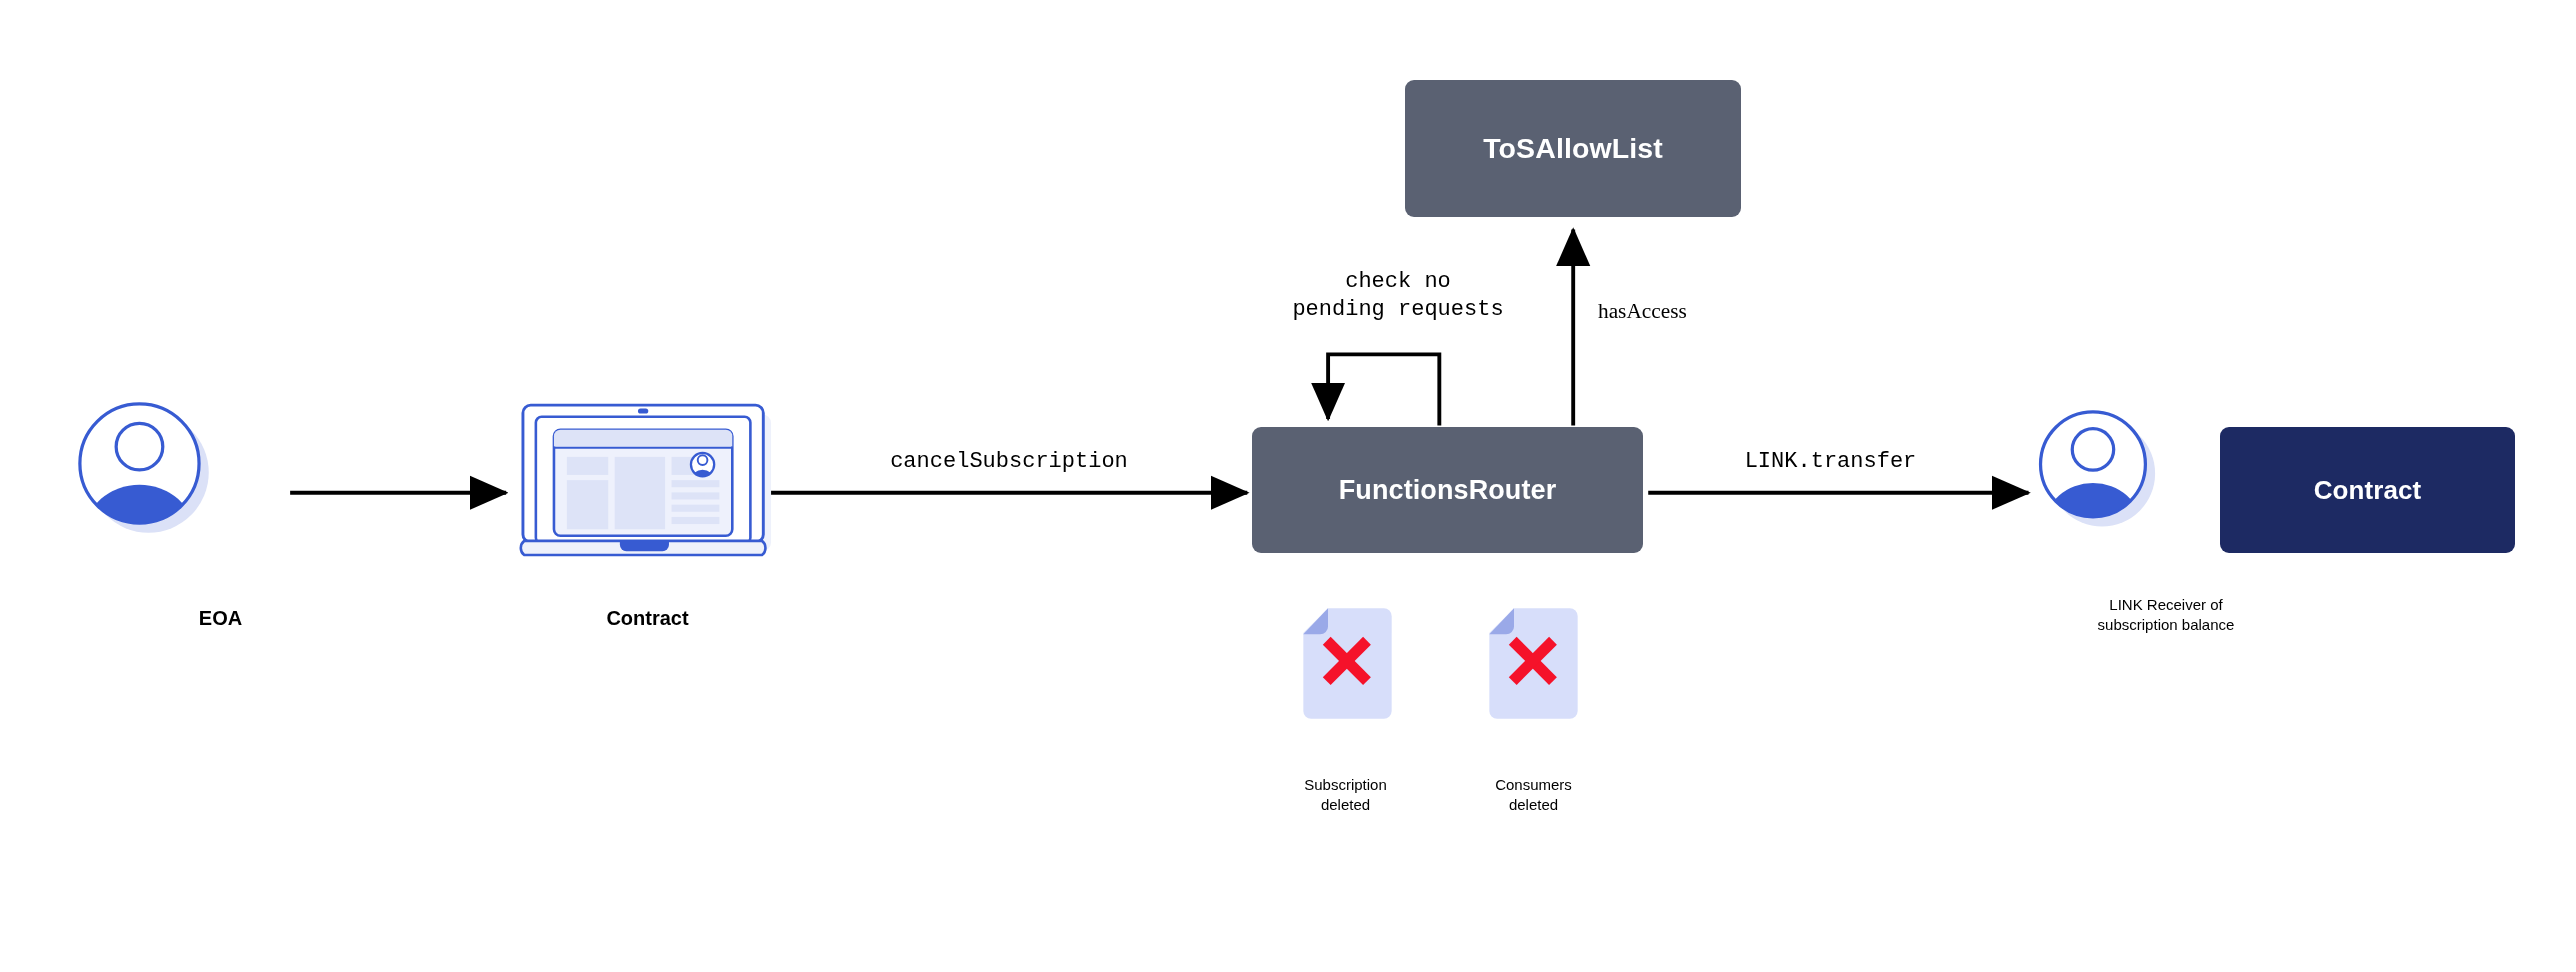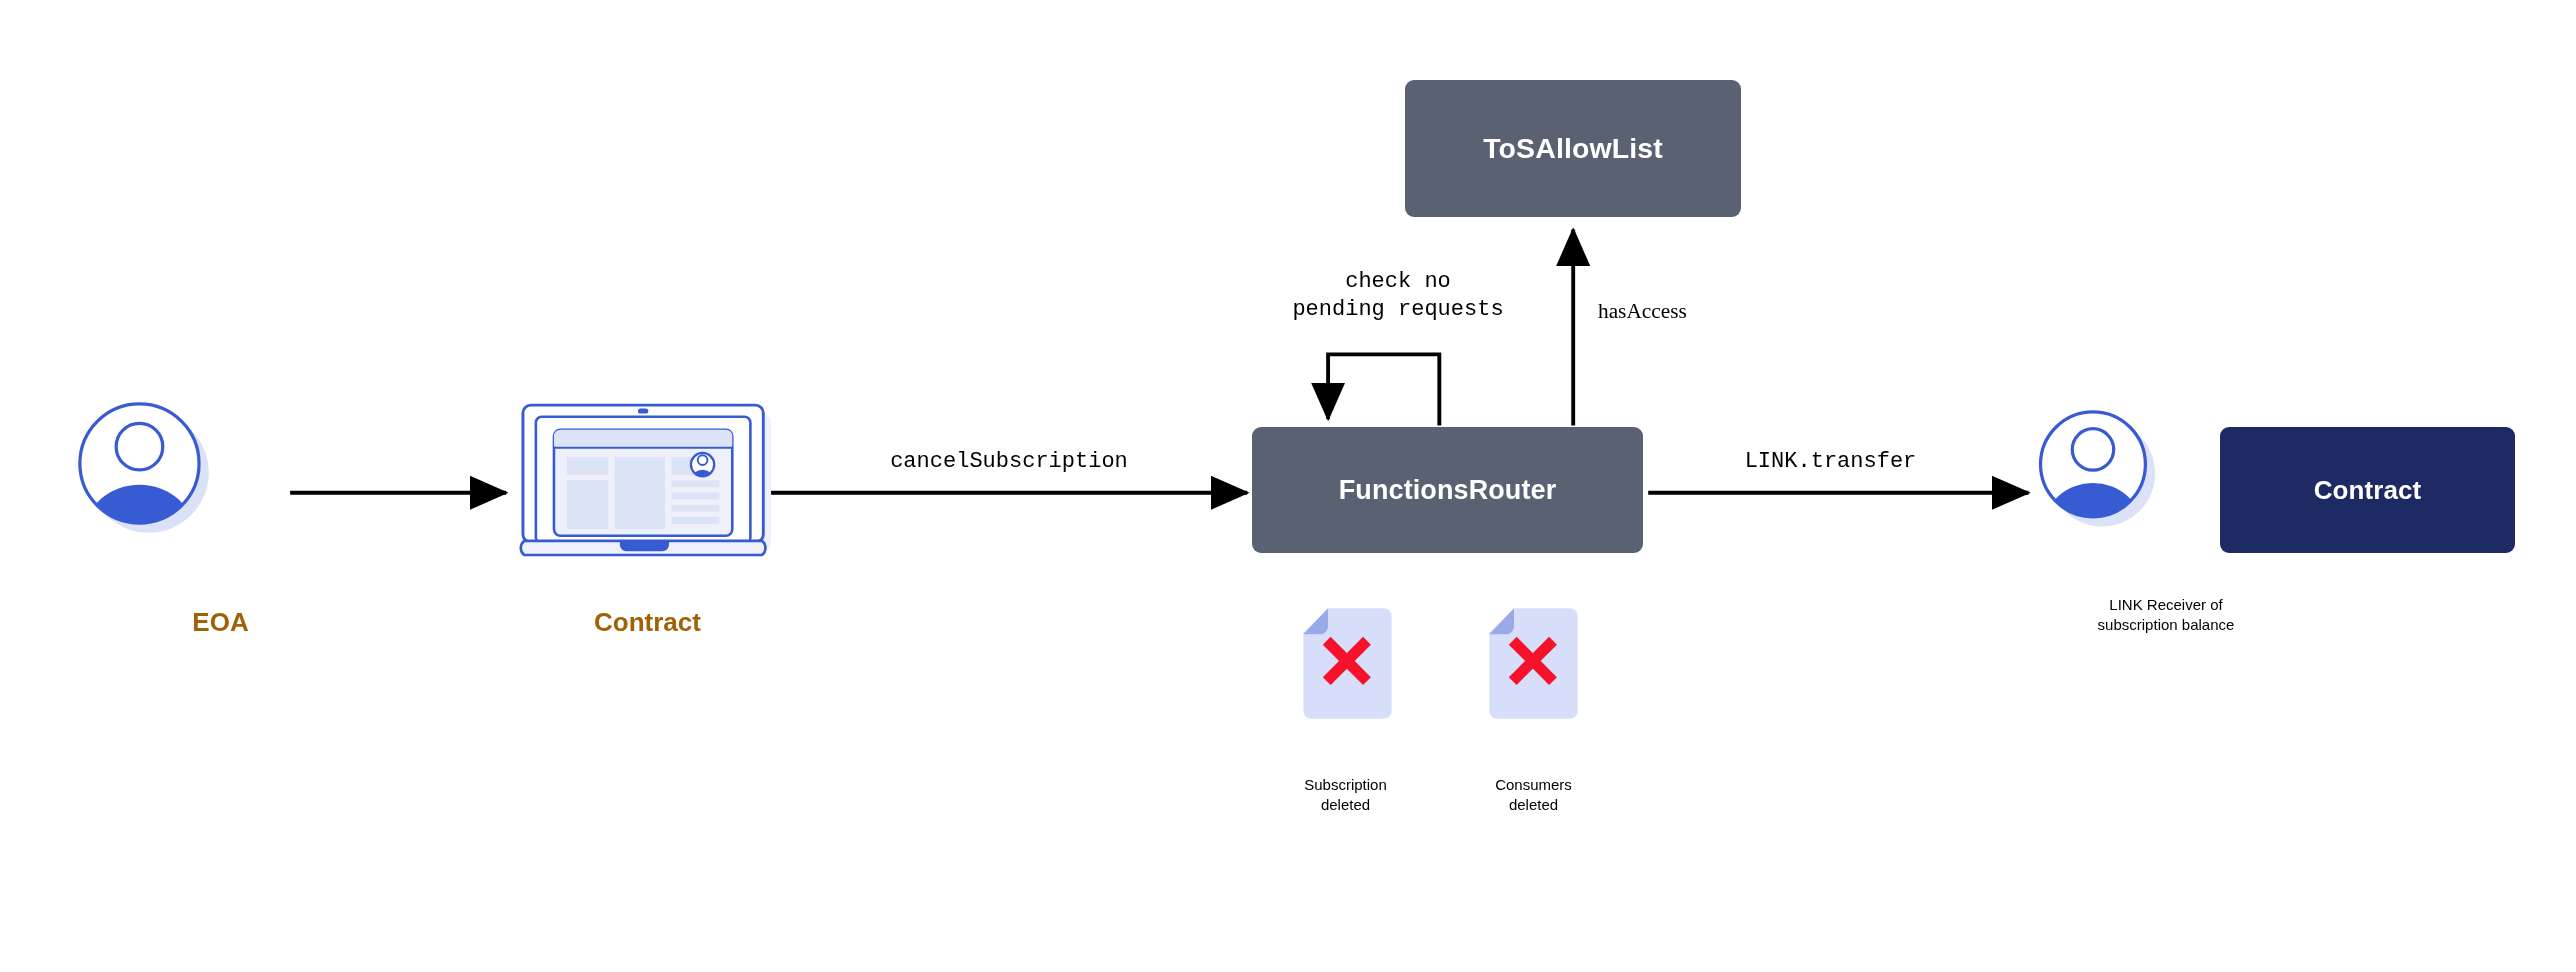--- a/index.html
+++ b/index.html
@@ -44,23 +44,23 @@
   }
   #contract-box {
     left: 2220px; top: 427px;
     width: 295px; height: 126px;
     font-size: 26px;
   }
 
   
   .caption-bold {
     position: absolute;
-    color: #a16207;
+    color: #000000;
     font-weight: bold;
-    font-size: 26px;
+    font-size: 20px;
     text-align: center;
     white-space: nowrap;
   }
   .caption-regular {
     position: absolute;
     color: #000000;
     font-size: 15px;
     line-height: 1.34;
     text-align: center;
   }

